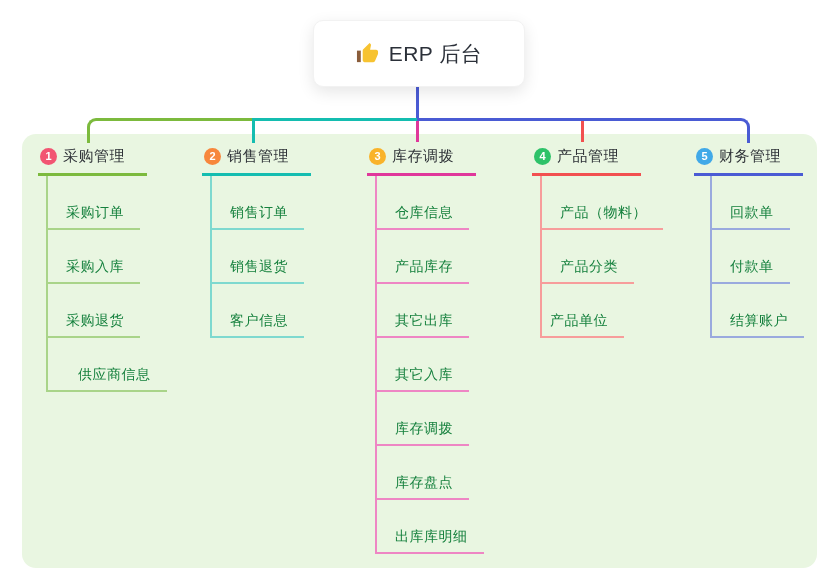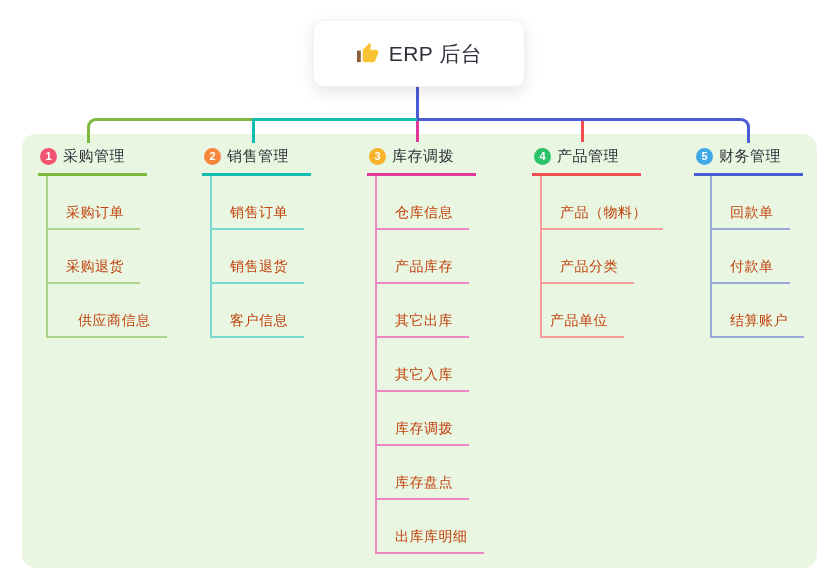--- a/index.html
+++ b/index.html
@@ -26,21 +26,21 @@
 
   .bhead{display:flex;align-items:center;gap:6px;padding:0 22px 8px 2px;border-bottom:3px solid;
     width:max-content;white-space:nowrap;cursor:pointer;}
   .badge{width:17px;height:17px;border-radius:50%;color:#fff;font-size:11px;font-weight:bold;
     display:flex;align-items:center;justify-content:center;flex:0 0 17px;line-height:1;}
   .blabel{font-size:15px;color:#2f3338;font-weight:500;letter-spacing:.5px;line-height:18px;}
 
   .bkids{margin-left:8px;border-left:2px solid;width:max-content;}
   .crow{height:44px;display:flex;align-items:flex-end;padding:0 16px 8px 18px;border-bottom:2px solid;
     width:max-content;white-space:nowrap;cursor:pointer;}
-  .clabel{font-size:14px;color:#c2410c;letter-spacing:.5px;line-height:16px;}
+  .clabel{font-size:14px;color:#15803d;letter-spacing:.5px;line-height:16px;}
 </style>
 </head>
 <body>
 
 <div id="stage">
 
   <div class="panel" style="background-color: rgb(233, 246, 225);"></div>
 
   <div class="vline root-vline" style="background-color: rgb(74, 91, 212);"></div>
   <div class="seg elbow-left" style="border-color: rgb(124, 186, 61);"></div>
@@ -58,20 +58,23 @@
   </div>
 
   <div class="branch b1">
     <div class="bhead" style="border-bottom-color: rgb(124, 186, 61);">
       <span class="badge" style="background-color: rgb(242, 85, 114);">1</span>
       <span class="blabel">采购管理</span>
     </div>
     <div class="bkids" style="border-left-color: rgb(169, 212, 137);">
       <div class="crow" style="border-bottom-color: rgb(169, 212, 137);">
         <span class="clabel">采购订单</span>
+        </div>
+      <div class="crow" style="border-bottom-color: rgb(169, 212, 137);">
+        <span class="clabel">采购入库</span>
         </div>
       <div class="crow" style="border-bottom-color: rgb(169, 212, 137);">
         <span class="clabel">采购退货</span>
         </div>
       <div class="crow" style="border-bottom-color: rgb(169, 212, 137); padding-left: 30px;">
         <span class="clabel">供应商信息</span>
         </div>
     </div>
   </div>
 

